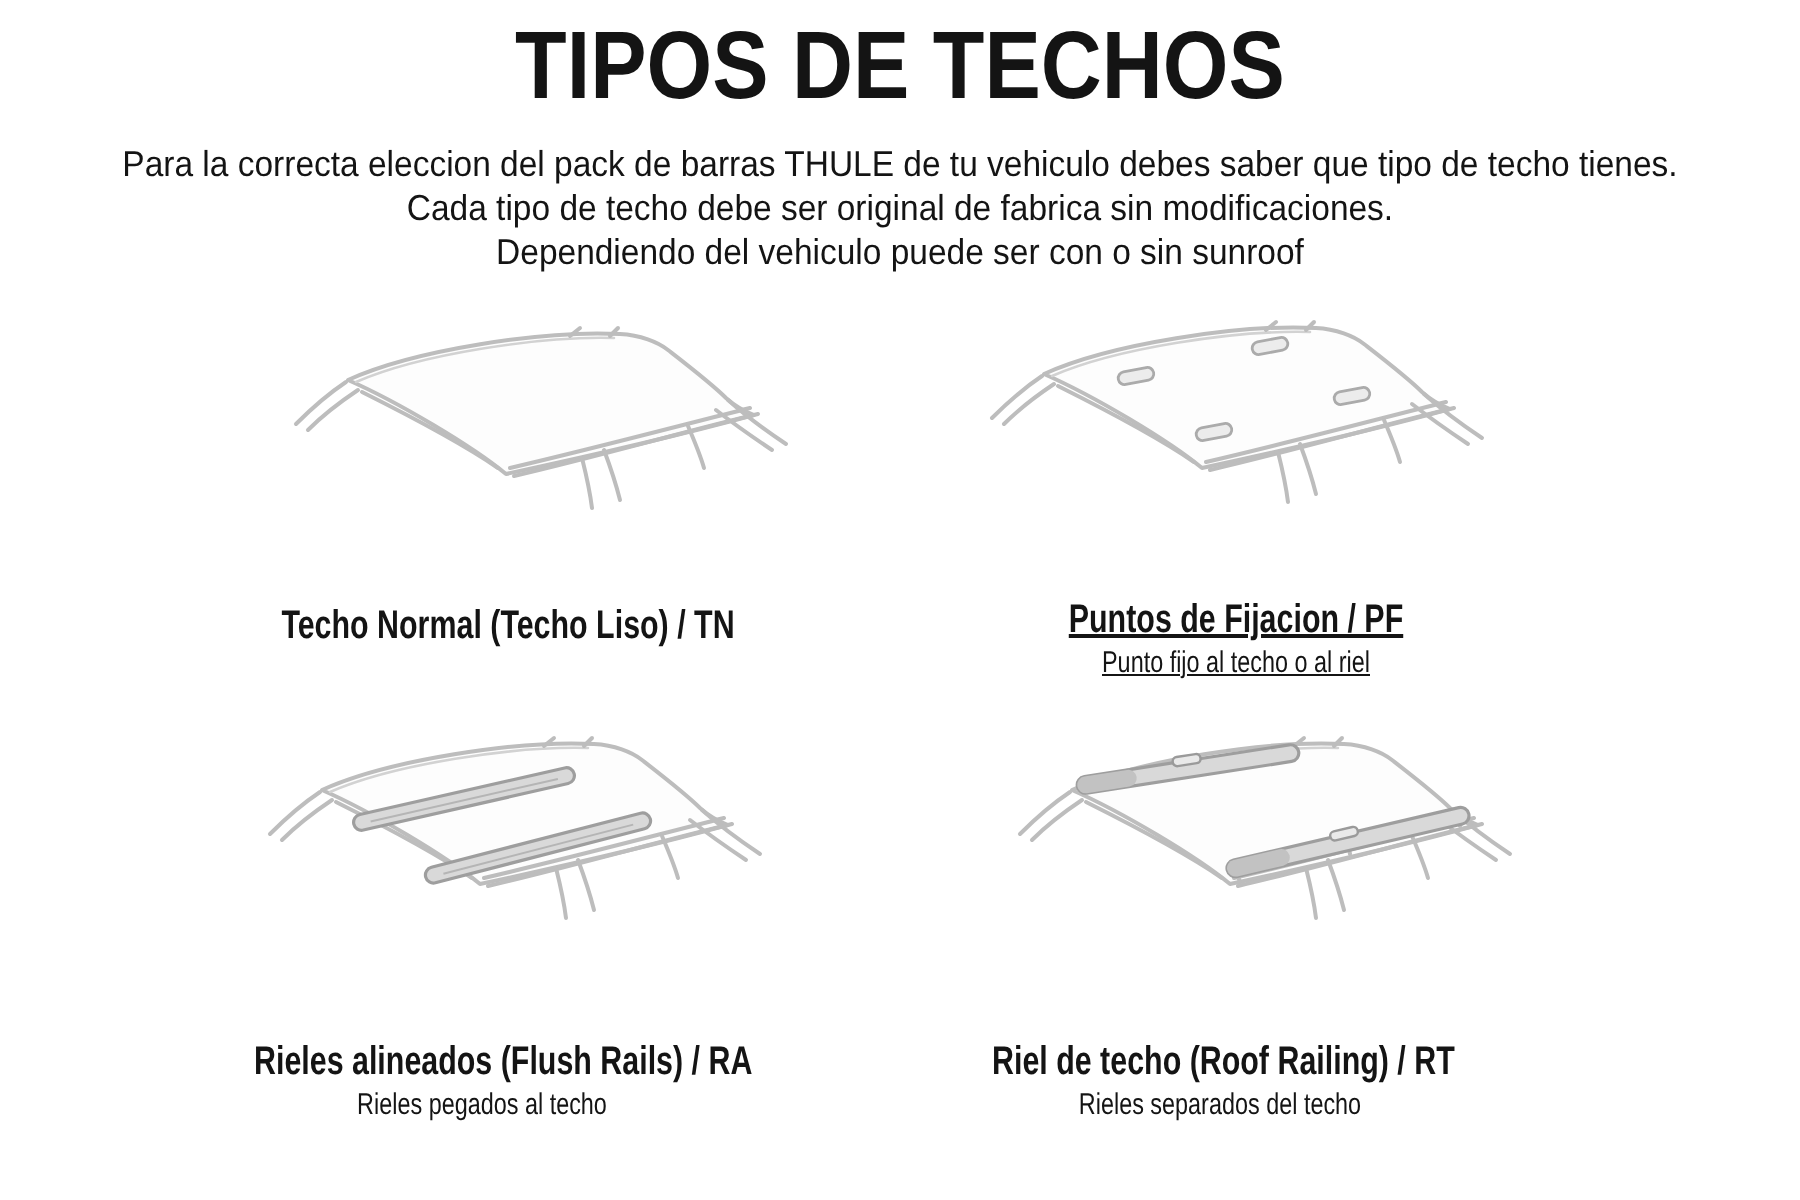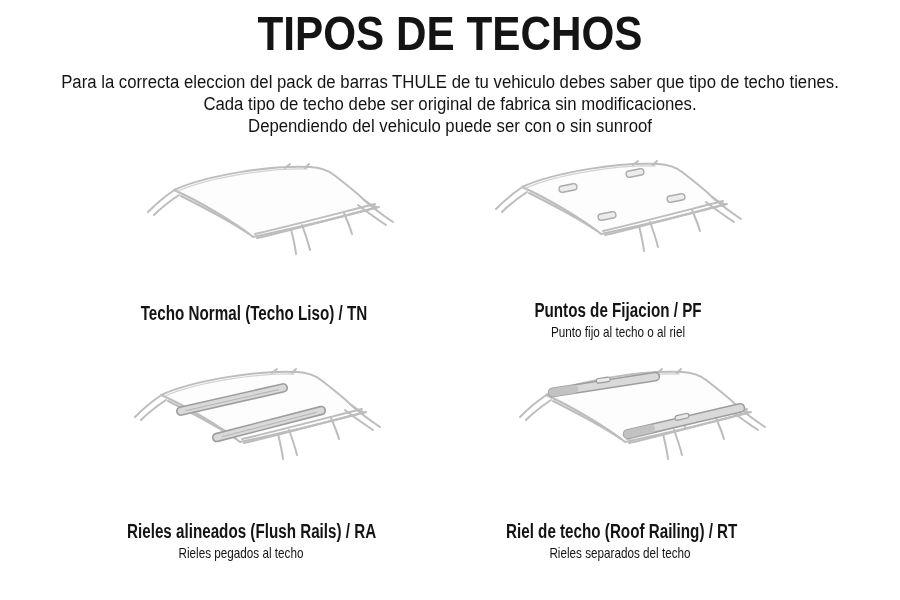--- a/index.html
+++ b/index.html
@@ -15,23 +15,23 @@
     transform:scaleX(.88);transform-origin:center;
   }
   .intro{
     position:absolute;top:71px;left:0;width:900px;
     text-align:center;font-size:18px;line-height:22px;white-space:nowrap;
     transform:scaleX(.93);transform-origin:center;
   }
   .cell{position:absolute;width:300px;text-align:center;}
   .cell svg{display:block;margin:0 auto;}
   .cell-tn{left:104px;top:161px;text-align:center;}
-  .cell-pf{left:468px;top:158px;}
+  .cell-pf{left:468px;top:158px;text-decoration:underline;}
   .cell-ra{left:91px;top:366px;}
-  .cell-rt{left:470px;top:366px;}
+  .cell-rt{left:460px;top:366px;}
   .cell-tn svg{transform:translateX(18px);}
   .cell-pf svg{transform:translateX(2px);}
   .cell-ra svg{transform:translateX(18px);}
   .cell-rt svg{transform:translateX(24px);}
   .caption{
     font-size:20px;font-weight:bold;white-space:nowrap;margin-top:1px;
     transform:scaleX(.76);transform-origin:center;
   }
   .subcaption{
     font-size:15px;white-space:nowrap;margin-top:1px;

